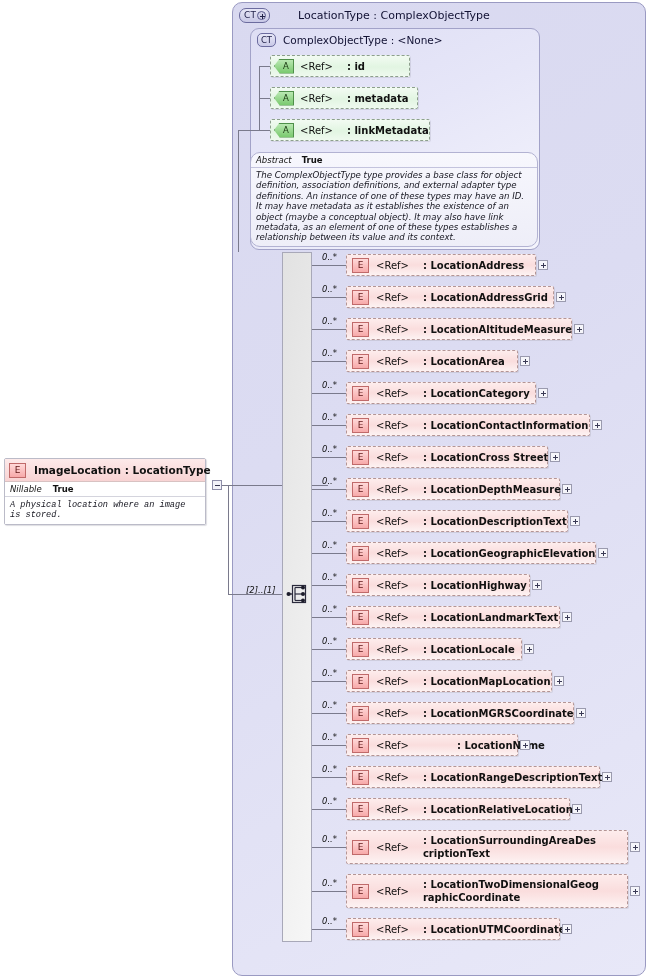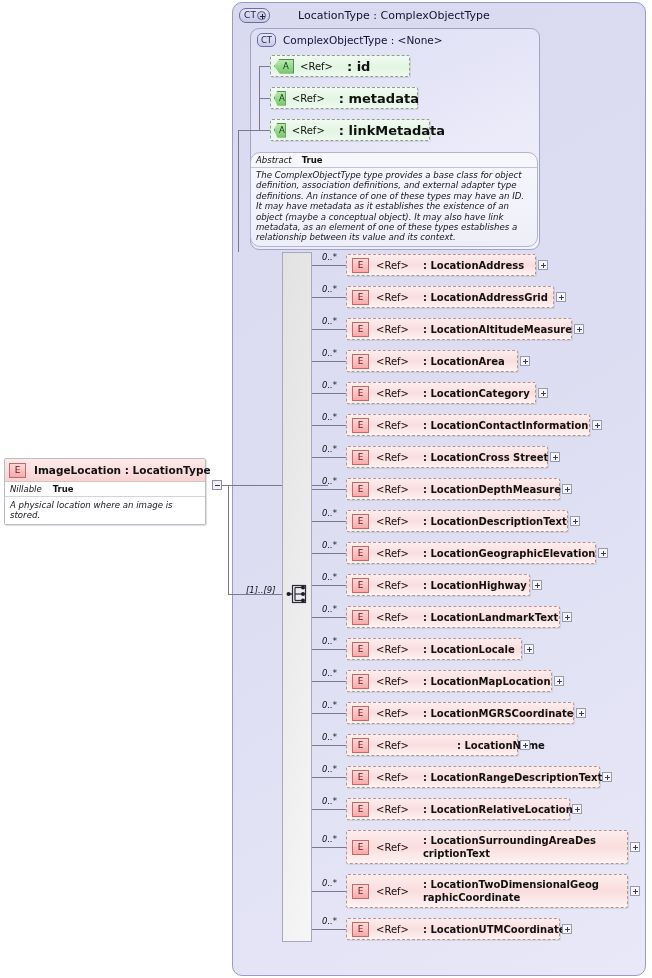--- a/index.html
+++ b/index.html
@@ -118,21 +118,21 @@
     clip-path: polygon(28% 0, 100% 0, 100% 100%, 28% 100%, 0 50%);
     padding-left: 4px;
   }
   .attr-ref {
     font-size: 10px;
     color: #111;
     margin-left: 6px;
     white-space: nowrap;
   }
   .attr-name {
-    font-size: 13px;
+    font-size: 10px;
     color: #111;
     font-weight: bold;
     margin-left: 14px;
     white-space: nowrap;
   }
 
   
   .abstract-box {
     position: absolute;
     left: 250px; top: 152px;
@@ -211,20 +211,21 @@
     border-bottom: 1px solid #d4d4dd;
   }
   .prop-key { font-size: 8.5px; font-style: italic; color: #111; }
   .prop-val { font-size: 8.5px; font-weight: bold; color: #111; }
   .el-left-doc {
     padding: 3px 5px 4px 5px;
     font-size: 8.6px;
     font-style: italic;
     color: #15151f;
     background: #fff;
+    font-family: Liberation Mono, monospace;
   }
 
   
   .collapse-box {
     position: absolute;
     left: 212px; top: 480px;
     width: 10px; height: 10px;
     border: 1px solid #8d8da8;
     background: #f2f2f8;
   }
@@ -386,21 +387,21 @@
     </div>
     <div class="el-left-doc">A physical location where an image is stored.</div>
   </div>
   <div class="collapse-box"></div>
 
   <div class="conn" style="left:222px; top:485px; width:106px; height:1px;"></div>
   <div class="conn" style="left:228px; top:485px; width:1px; height:109px;"></div>
   <div class="conn" style="left:228px; top:594px; width:58px; height:1px;"></div>
 
   <div class="seq-band"></div>
-  <div class="card-seq">[1]..[9]</div>
+  <div class="card-seq">[2]..[1]</div>
   <div class="seq-icon">
     <svg width="22" height="22" viewBox="0 0 22 22">
       <rect x="6.5" y="2.5" width="13" height="17" fill="none" stroke="#2b2b3d" stroke-width="1.2"></rect>
       <line x1="1" y1="11" x2="6.5" y2="11" stroke="#2b2b3d" stroke-width="1.4"></line>
       <circle cx="2.6" cy="11" r="2.1" fill="#1d1d2b"></circle>
       <line x1="9" y1="11" x2="16.5" y2="11" stroke="#2b2b3d" stroke-width="1.2"></line>
       <line x1="9" y1="4.5" x2="9" y2="17.5" stroke="#2b2b3d" stroke-width="1.2"></line>
       <line x1="9" y1="4.5" x2="16.5" y2="4.5" stroke="#2b2b3d" stroke-width="1.2"></line>
       <line x1="9" y1="17.5" x2="16.5" y2="17.5" stroke="#2b2b3d" stroke-width="1.2"></line>
       <circle cx="17" cy="4.5" r="2" fill="#1d1d2b"></circle>

